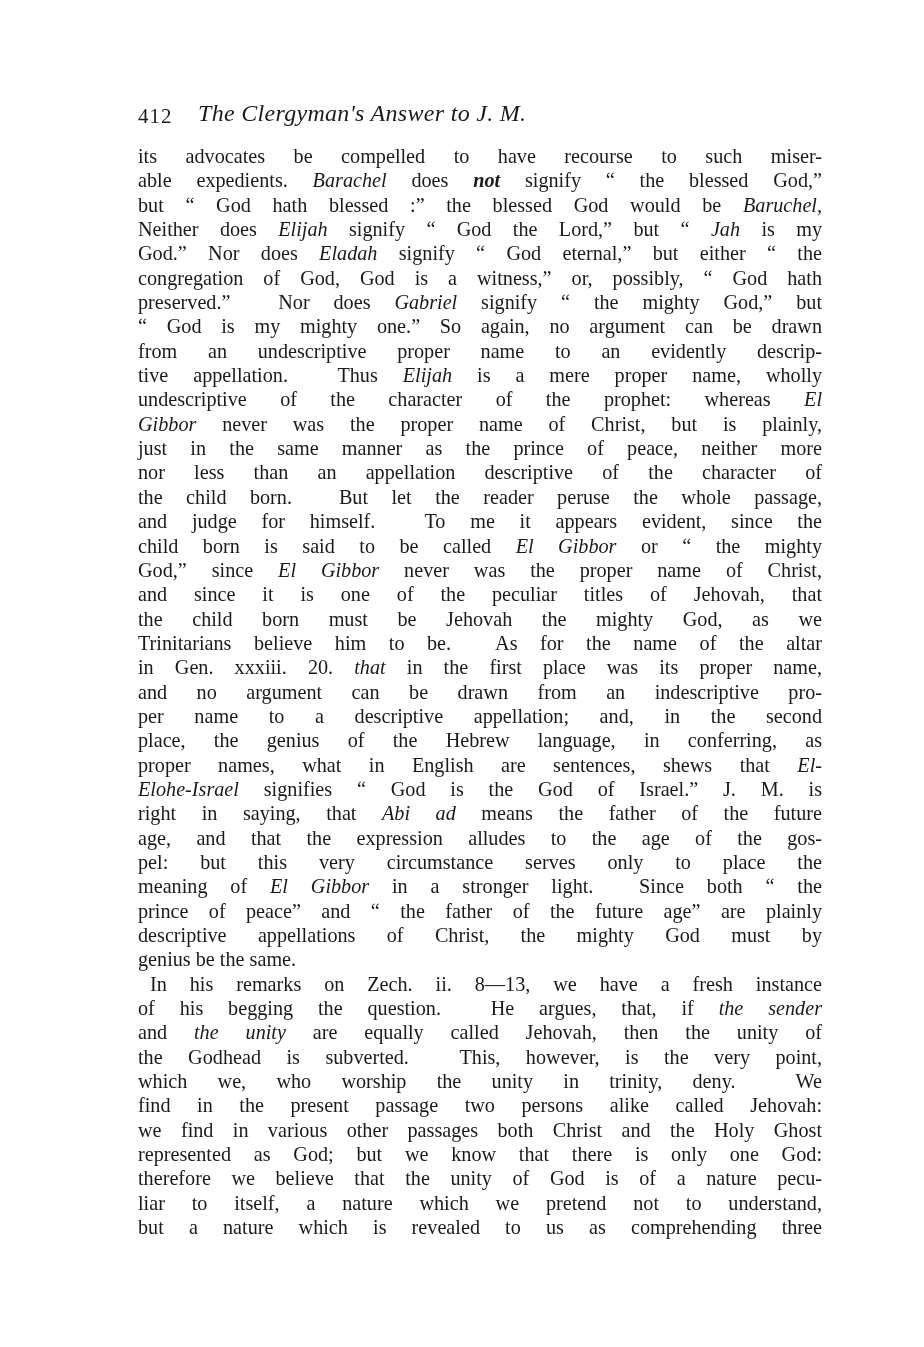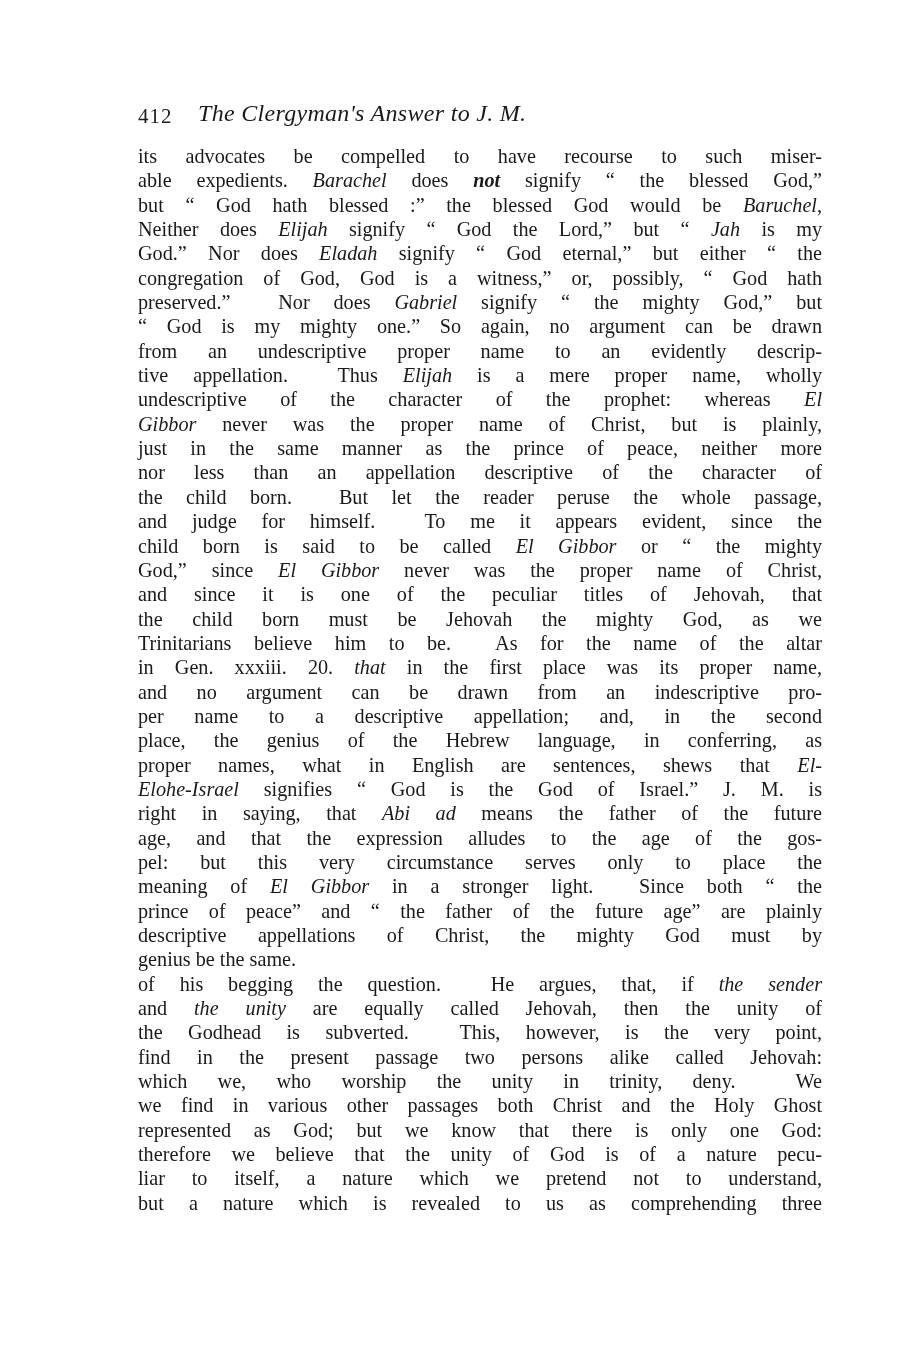--- a/index.html
+++ b/index.html
@@ -100,24 +100,25 @@
       <span class="line"><span class="seg">place, the genius of the Hebrew language, in conferring, as</span></span>
       <span class="line"><span class="seg">proper names, what in English are sentences, shews that </span><span class="seg it">El-</span></span>
       <span class="line"><span class="seg it">Elohe-Israel</span><span class="seg"> signifies “ God is the God of Israel.” J. M. is</span></span>
       <span class="line"><span class="seg">right in saying, that </span><span class="seg it">Abi ad</span><span class="seg"> means the father of the future</span></span>
       <span class="line"><span class="seg">age, and that the expression alludes to the age of the gos-</span></span>
       <span class="line"><span class="seg">pel: but this very circumstance serves only to place the</span></span>
       <span class="line"><span class="seg">meaning of </span><span class="seg it">El Gibbor</span><span class="seg"> in a stronger light.  Since both “ the</span></span>
       <span class="line"><span class="seg">prince of peace” and “ the father of the future age” are plainly</span></span>
       <span class="line"><span class="seg">descriptive appellations of Christ, the mighty God must by</span></span>
       <span class="line last"><span class="seg">genius be the same.</span></span>
+      <span class="line indent"><span class="seg">In his remarks on Zech. ii. 8—13, we have a fresh instance</span></span>
       <span class="line"><span class="seg">of his begging the question.  He argues, that, if </span><span class="seg it">the sender</span></span>
       <span class="line"><span class="seg">and </span><span class="seg it">the unity</span><span class="seg"> are equally called Jehovah, then the unity of</span></span>
       <span class="line"><span class="seg">the Godhead is subverted.  This, however, is the very point,</span></span>
+      <span class="line"><span class="seg">which we, who worship the unity in trinity, deny.  We</span></span>
       <span class="line"><span class="seg">find in the present passage two persons alike called Jehovah:</span></span>
-      <span class="line"><span class="seg">which we, who worship the unity in trinity, deny.  We</span></span>
       <span class="line"><span class="seg">we find in various other passages both Christ and the Holy Ghost</span></span>
       <span class="line"><span class="seg">represented as God; but we know that there is only one God:</span></span>
       <span class="line"><span class="seg">therefore we believe that the unity of God is of a nature pecu-</span></span>
       <span class="line"><span class="seg">liar to itself, a nature which we pretend not to understand,</span></span>
       <span class="line"><span class="seg">but a nature which is revealed to us as comprehending three</span></span>
     </div>
 </div>
 
 </body></html>

